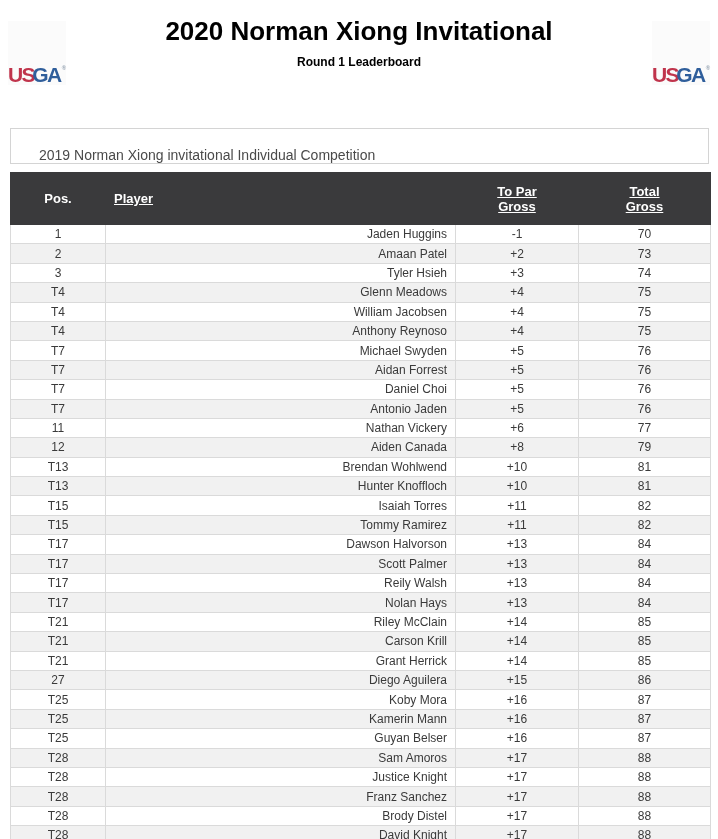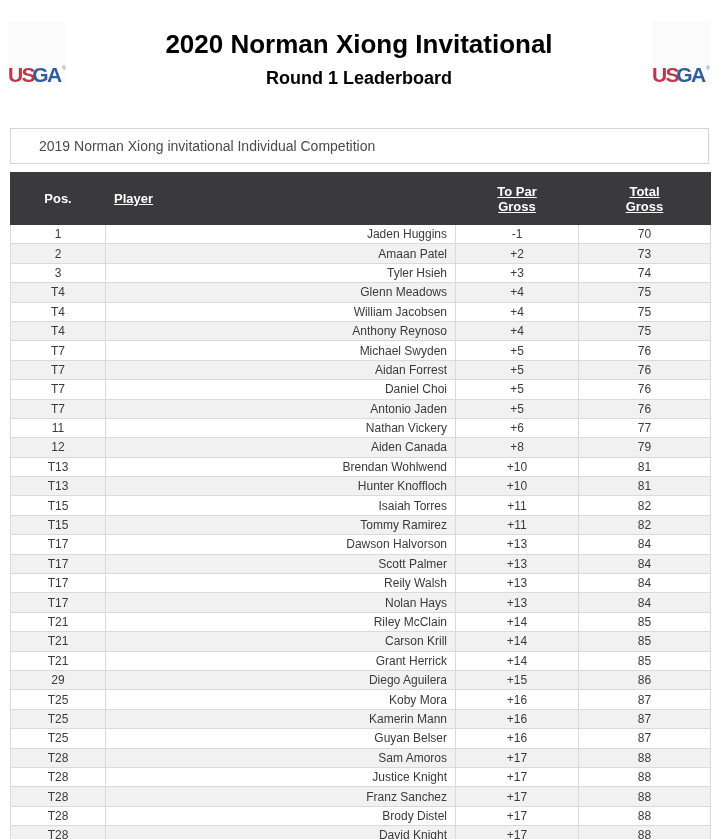--- a/index.html
+++ b/index.html
@@ -10,38 +10,38 @@
   *{box-sizing:border-box;}
   html,body{margin:0;padding:0;}
   body{
     width:718px;height:839px;overflow:hidden;background:#fff;
     font-family:"Liberation Sans", sans-serif;position:relative;
   }
   .page{width:718px;height:839px;overflow:hidden;position:relative;background:#fff;}
 
   
   .header{position:relative;height:128px;}
-  .titles{text-align:center;padding-top:30px;}
+  .titles{text-align:center;padding-top:17px;}
   .title{font-size:26px;font-weight:bold;color:#000;margin:0;line-height:1.1;}
-  .subtitle{font-size:18px;font-weight:bold;color:#000;margin:9px 0 0 0;}
+  .subtitle{font-size:12px;font-weight:bold;color:#000;margin:9px 0 0 0;}
   .logo{
     position:absolute;top:21px;width:58px;height:64px;background:#fbfbfb;
     display:flex;align-items:flex-end;justify-content:center;
     font-weight:bold;font-size:21px;letter-spacing:-1.5px;line-height:1;
   }
   .logo-left{left:8px;}
   .logo-right{right:8px;}
   .logo .us{color:var(--logo-red,#c0344c);}
   .logo .ga{color:var(--logo-blue,#2f5e9b);margin-left:-2px;}
   .logo .reg{color:#9aa7b5;font-size:6px;letter-spacing:0;align-self:flex-end;margin:0 0 14px 1px;}
 
   
   .competition{
     margin:0 9px 0 10px;height:36px;border:1px solid #d4d4d4;background:#fff;
-    display:flex;align-items:center;padding-left:28px;
+    display:flex;align-items:flex-end;padding-left:28px;
     font-size:14px;color:#4a4a4a;
   }
 
   
   table.leaderboard{
     border-collapse:collapse;table-layout:fixed;width:700px;
     margin:8px 9px 0 10px;border:1px solid #c6c6c6;
   }
   thead th{
     background:var(--header-bg);color:#fff;font-size:13px;font-weight:bold;
@@ -241,21 +241,21 @@
           <td class="topar">+14</td>
           <td class="total">85</td>
         </tr>
         <tr>
           <td class="pos">T21</td>
           <td class="player">Grant Herrick</td>
           <td class="topar">+14</td>
           <td class="total">85</td>
         </tr>
         <tr>
-          <td class="pos">29</td>
+          <td class="pos">27</td>
           <td class="player">Diego Aguilera</td>
           <td class="topar">+15</td>
           <td class="total">86</td>
         </tr>
         <tr>
           <td class="pos">T25</td>
           <td class="player">Koby Mora</td>
           <td class="topar">+16</td>
           <td class="total">87</td>
         </tr>

